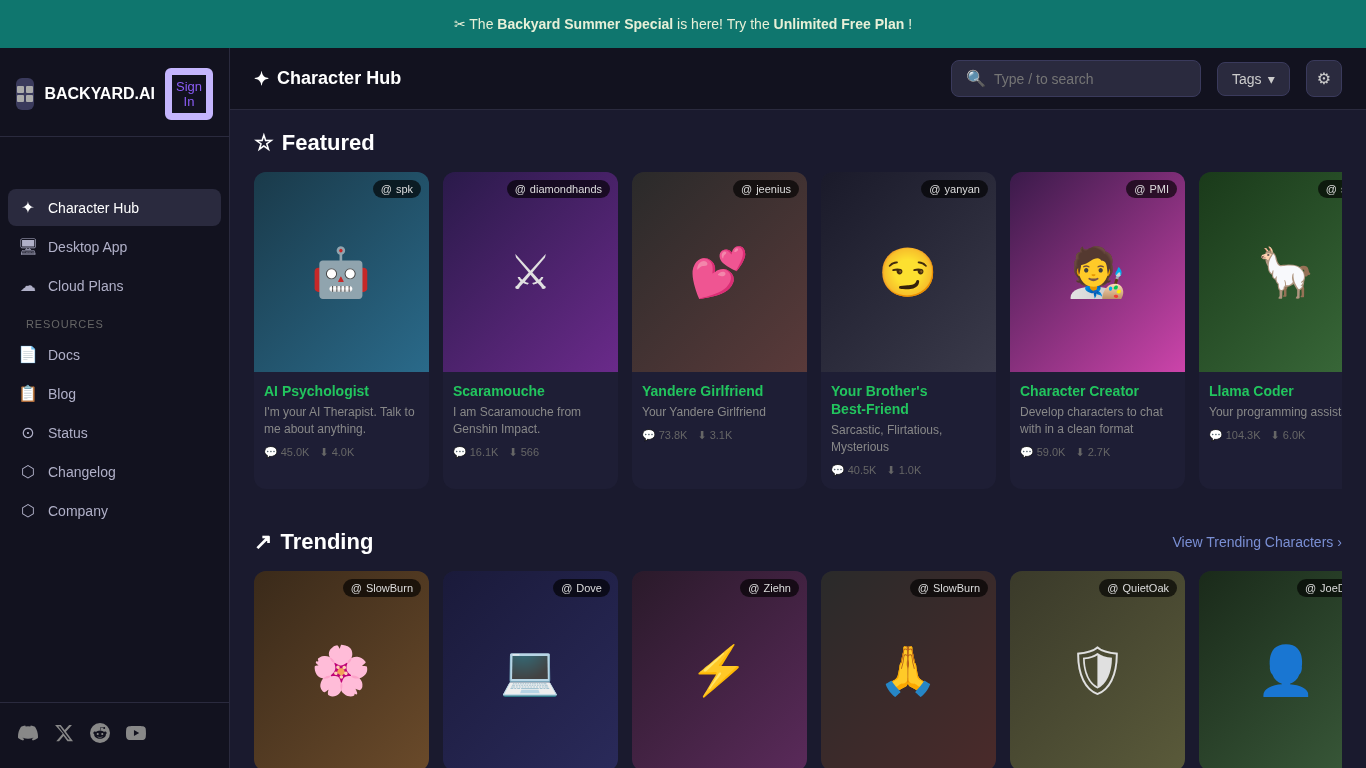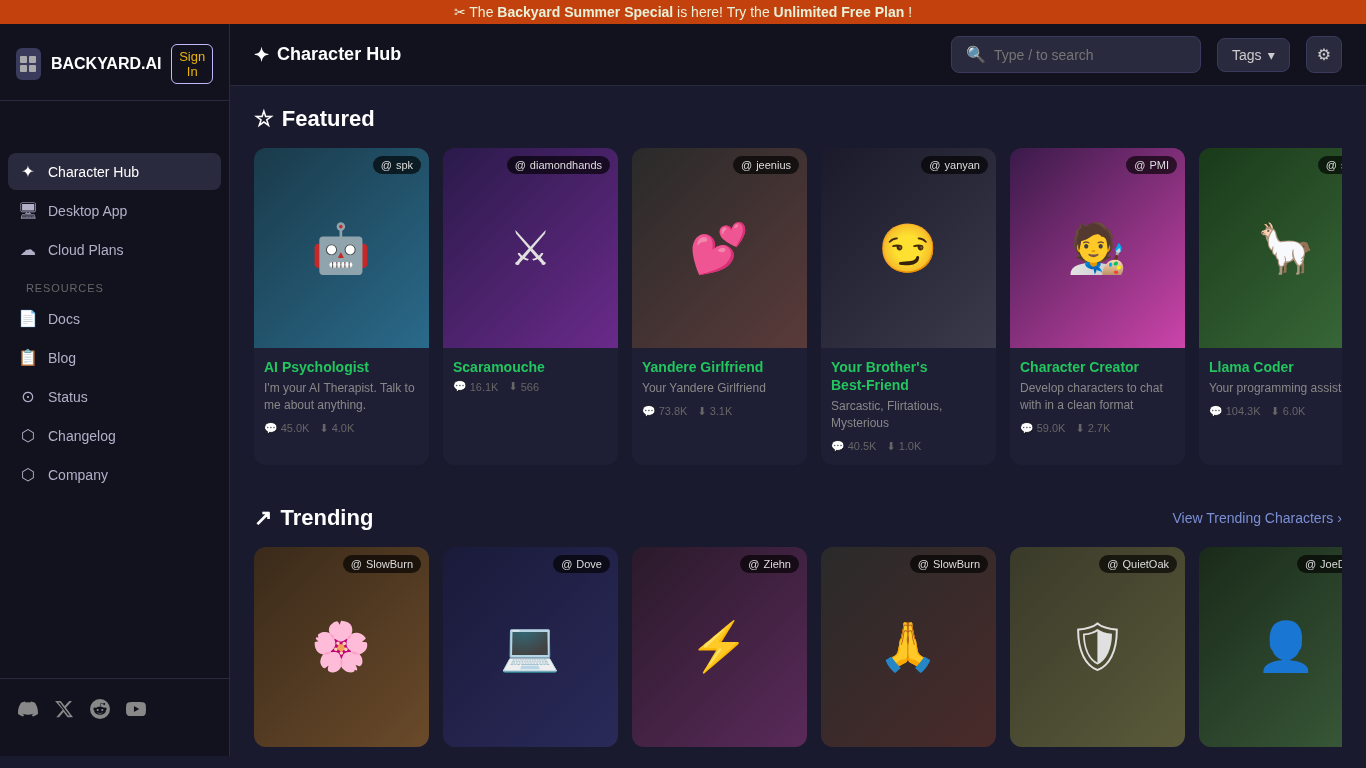--- a/index.html
+++ b/index.html
@@ -1,22 +1,22 @@
 <!DOCTYPE html>
 <html><head>
   <meta charset="utf-8">
   <style>
     * { box-sizing: border-box; margin: 0; padding: 0; }
     body { font-family: -apple-system, BlinkMacSystemFont, 'Segoe UI', sans-serif; background: #1a1a2e; color: #e0e0e0; overflow-x: hidden; }
 
     
     .banner {
-      background: #c2410c;
+      background: #0f766e;
       text-align: center;
-      padding: 4px;
+      padding: 16px;
       font-size: 14px;
       color: #e8f0d8;
     }
     .banner strong { font-weight: 700; }
 
     
     .app-layout { display: flex; height: calc(768px - 36px); }
 
     
     .sidebar {
@@ -41,22 +41,22 @@
       width: 32px; height: 32px;
       background: #3a3a5c;
       border-radius: 6px;
       display: flex; align-items: center; justify-content: center;
       font-size: 16px;
     }
     .logo-text { font-weight: 700; font-size: 16px; color: #fff; }
     .sign-in-btn {
       margin-left: auto;
       background: transparent;
-      border: 1px solid #c4b5fd;
-      color: #eab308;
+      border: 7px solid #c4b5fd;
+      color: #8b5cf6;
       padding: 4px 4px;
       border-radius: 6px;
       font-size: 13px;
       cursor: pointer;
     }
     .sidebar-nav { flex: 1; padding: 0 8px; }
     .nav-item {
       display: flex; align-items: center; gap: 10px;
       padding: 9px 10px;
       border-radius: 8px;
@@ -377,20 +377,21 @@
         <div class="char-card">
           <div class="card-img-wrap">
             <div class="card-img-placeholder bg-scaramouche">⚔</div>
             <div class="card-author-badge">
               <span>@</span>
               <span>diamondhands</span>
             </div>
           </div>
           <div class="card-body">
             <div class="card-name">Scaramouche</div>
+            <div class="card-desc">I am Scaramouche from Genshin Impact.</div>
             <div class="card-stats">
               <span class="card-stat">💬 <span>16.1K</span></span>
               <span class="card-stat">⬇ <span>566</span></span>
             </div>
           </div>
         </div>
 
         <div class="char-card">
           <div class="card-img-wrap">
             <div class="card-img-placeholder bg-yandere">💕</div>

